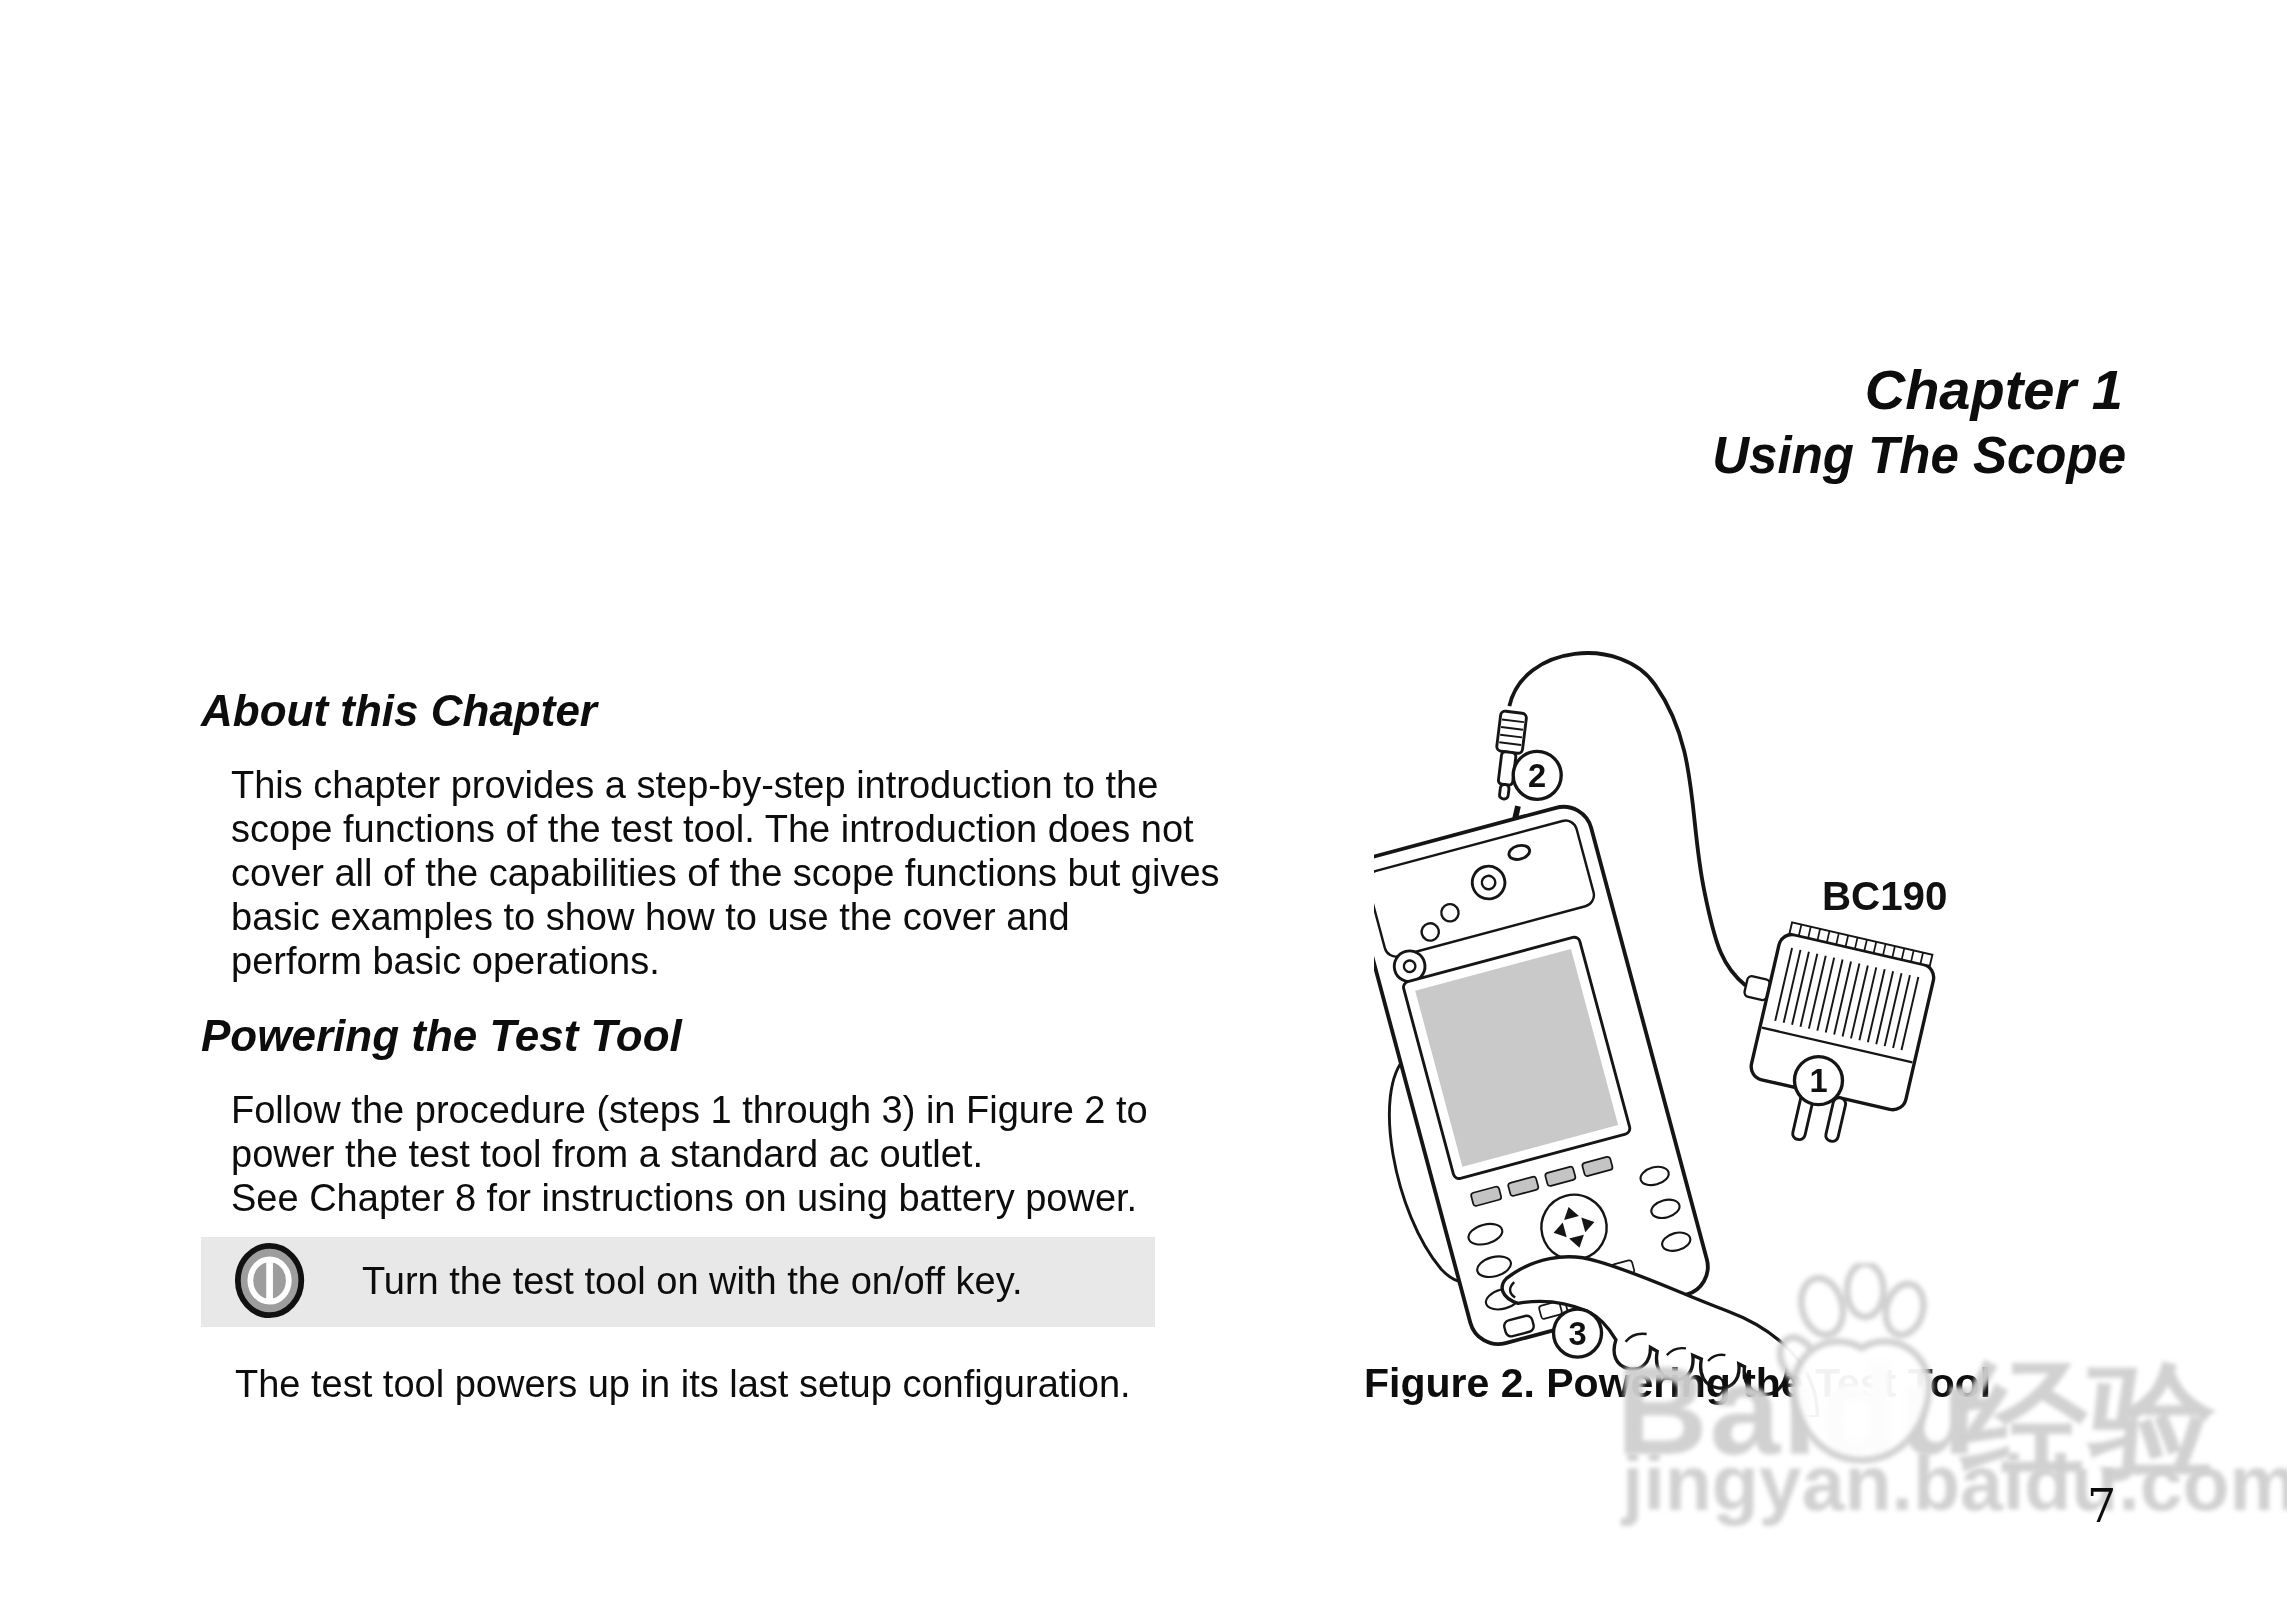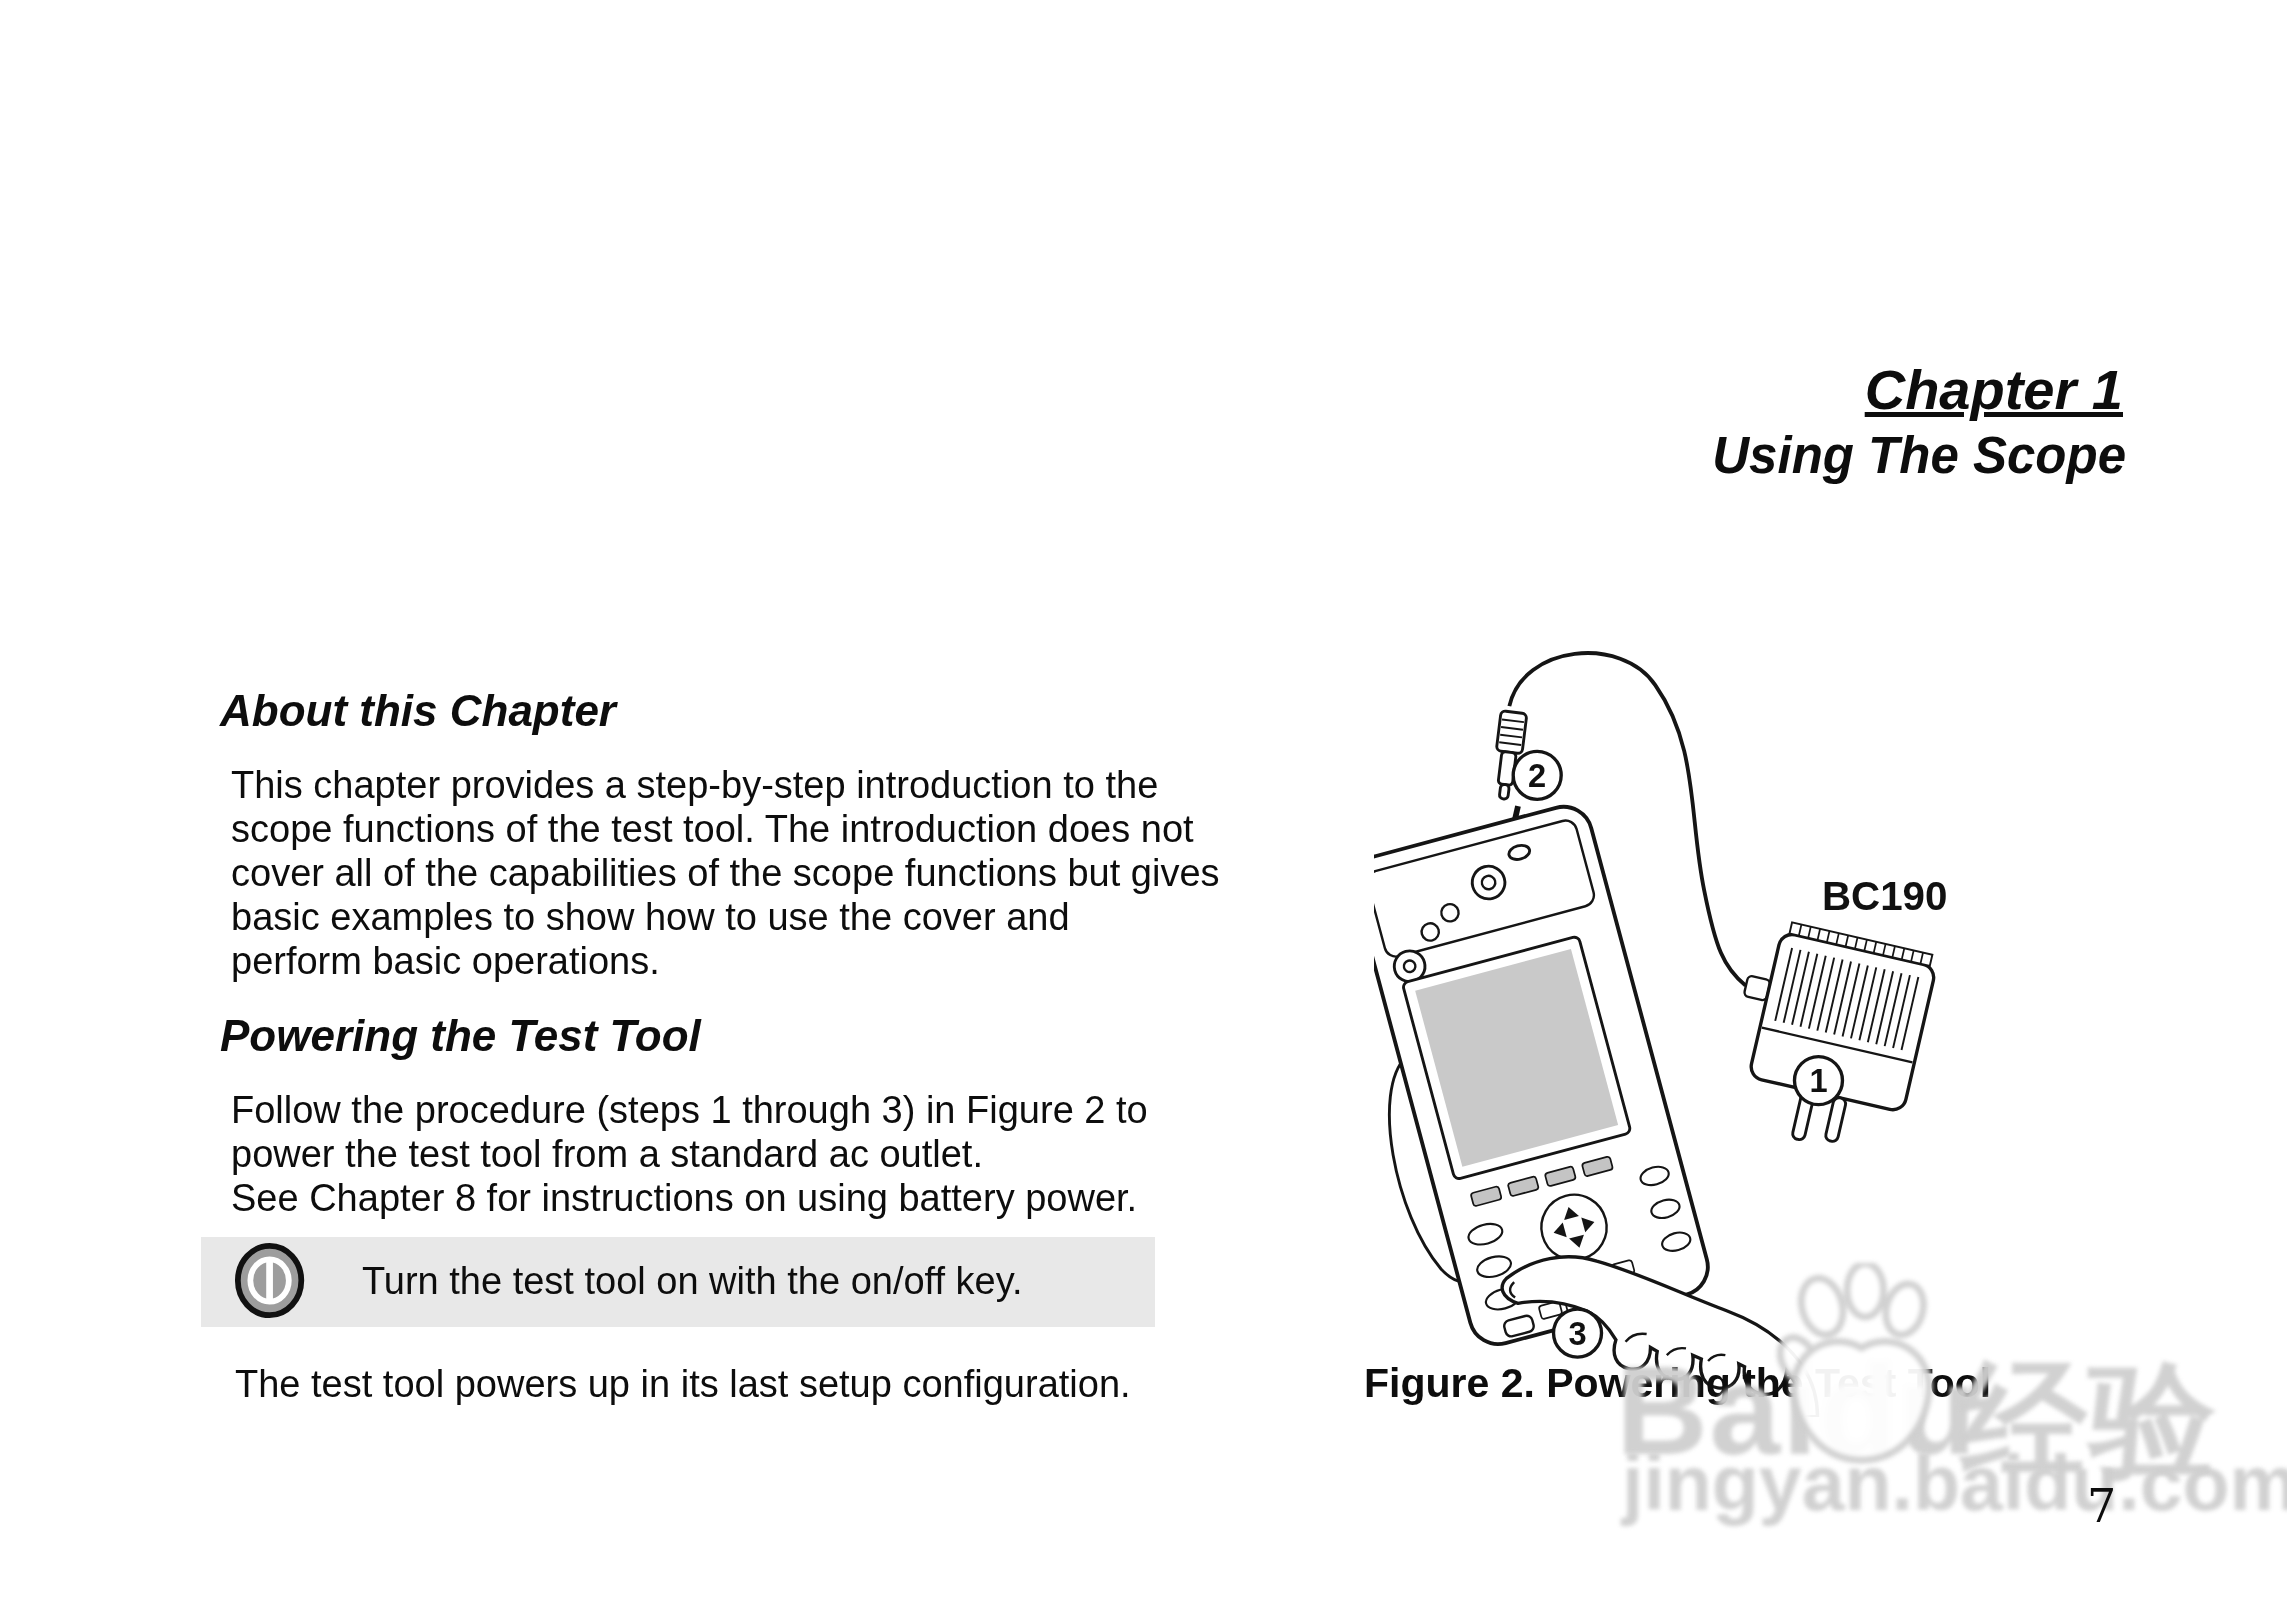--- a/index.html
+++ b/index.html
@@ -1,27 +1,27 @@
 <!DOCTYPE html>
 <html><head>
 <meta charset="utf-8">
 <style>
   html,body{margin:0;padding:0;background:#ffffff;}
   .page{position:relative;width:2287px;height:1613px;background:#ffffff;overflow:hidden;
         font-family:"Liberation Sans",sans-serif;color:#0d0d0d;}
   .abs{position:absolute;}
 
   
-  .section-heading{font-size:44px;font-weight:bold;font-style:italic;letter-spacing:0;margin-left:19px;}
+  .section-heading{font-size:44px;font-weight:bold;font-style:italic;letter-spacing:0;}
   .bodyline{font-size:38px;line-height:44px;white-space:nowrap;margin-left:32px;}
   .note-box{background:#e8e8e8;width:911px;height:90px;padding-left:43px;}
   .note-text{font-size:38px;white-space:nowrap;}
 
   
-  .chapter-line{font-size:56px;font-weight:bold;font-style:italic;text-align:center;white-space:nowrap;text-decoration:underline;}
+  .chapter-line{font-size:56px;font-weight:bold;font-style:italic;text-align:center;white-space:nowrap;}
   .title-line{font-size:51px;font-weight:bold;font-style:italic;text-align:right;white-space:nowrap;}
 
   .figure-caption{font-size:41px;font-weight:bold;text-align:center;white-space:nowrap;z-index:3;}
 
   
   .wm{color:#cfcfcf;filter:blur(1.9px);opacity:0.95;z-index:4;font-weight:bold;white-space:nowrap;}
   .wm-big{font-size:127px;letter-spacing:1.9px;}
   .wm-url{font-size:77px;}
   .wm-paw{filter:blur(1.9px);opacity:0.95;z-index:4;}
 

